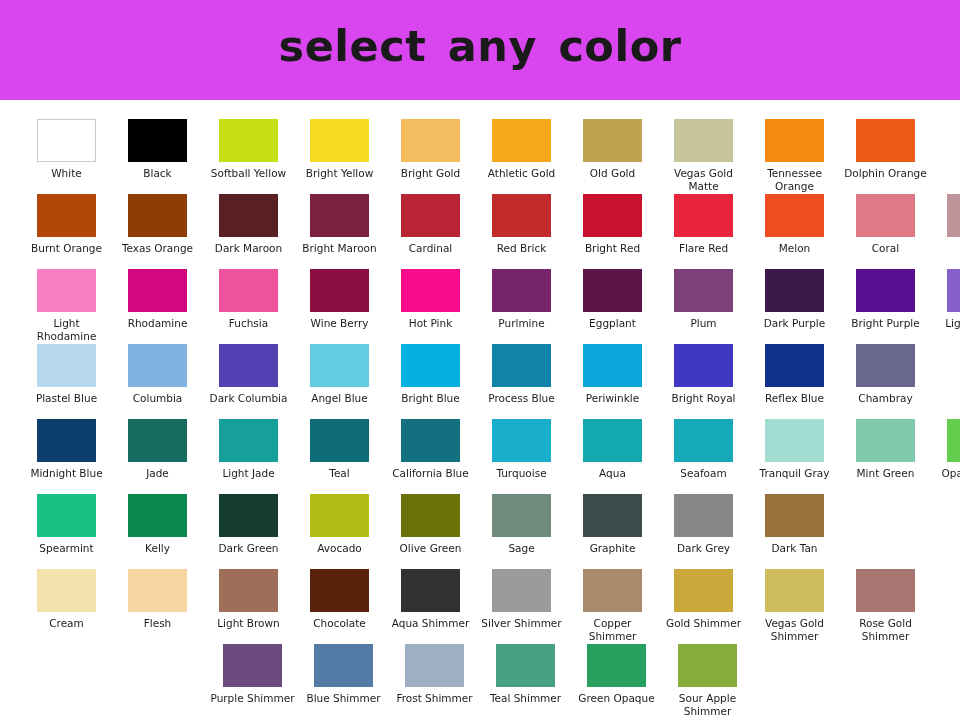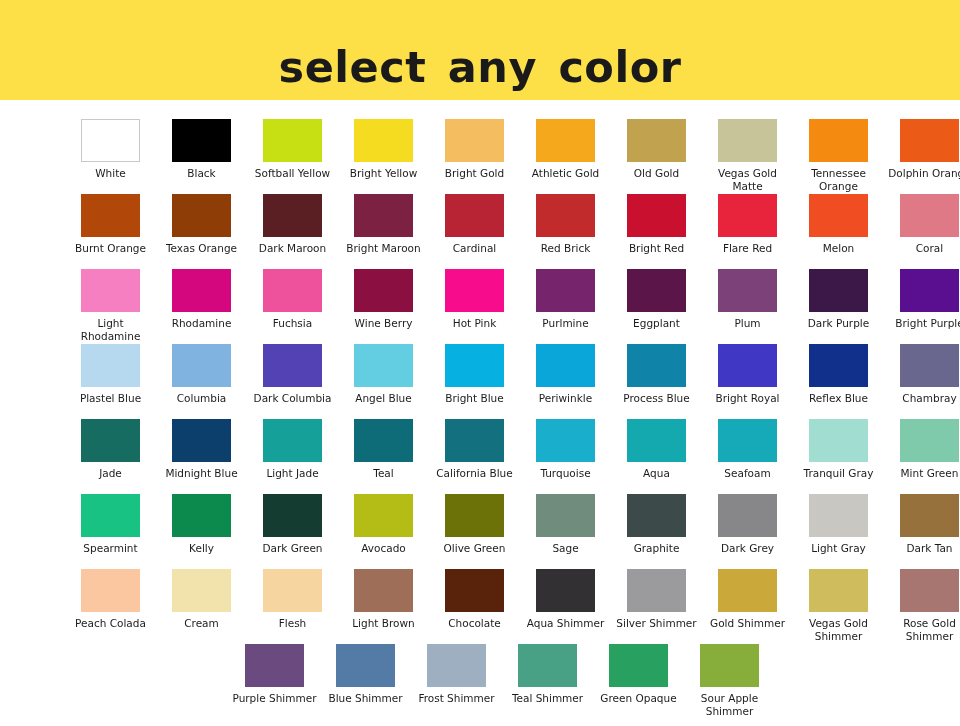--- a/index.html
+++ b/index.html
@@ -8,39 +8,38 @@
   }
   body {
     width: 960px;
     height: 726px;
     background: #ffffff;
     font-family: "Liberation Sans", sans-serif;
     overflow: hidden;
   }
   #header {
     height: 100px;
-    background: #fde047;
+    background: #d946ef;
     display: flex;
-    align-items: flex-end;
+    align-items: center;
     justify-content: center;
     box-sizing: border-box;
   }
   #page-title {
     font-family: "DejaVu Sans", sans-serif;
     font-size: 43px;
     font-weight: bold;
     color: #1a1a1a;
     letter-spacing: 0.5px;
     word-spacing: 6px;
     margin: 0;
     padding-bottom: 8px;
   }
   #palette {
     padding-top: 19px;
-    margin-left: 44px;
   }
   .swatch-row {
     display: flex;
     justify-content: flex-start;
     padding-left: 21px;
     height: 75px;
   }
   .swatch-row.centered {
     justify-content: center;
     padding-left: 0;
@@ -227,50 +226,50 @@
       </div>
       <div class="swatch-cell">
         <div class="swatch-chip" style="background: rgb(99, 205, 226);"></div>
         <div class="swatch-label">Angel Blue</div>
       </div>
       <div class="swatch-cell">
         <div class="swatch-chip" style="background: rgb(6, 176, 224);"></div>
         <div class="swatch-label">Bright Blue</div>
       </div>
       <div class="swatch-cell">
+        <div class="swatch-chip" style="background: rgb(16, 131, 168);"></div>
+        <div class="swatch-label">Process Blue</div>
+      </div>
+      <div class="swatch-cell">
         <div class="swatch-chip" style="background: rgb(10, 165, 217);"></div>
         <div class="swatch-label">Periwinkle</div>
       </div>
       <div class="swatch-cell">
-        <div class="swatch-chip" style="background: rgb(16, 131, 168);"></div>
-        <div class="swatch-label">Process Blue</div>
-      </div>
-      <div class="swatch-cell">
         <div class="swatch-chip" style="background: rgb(64, 55, 196);"></div>
         <div class="swatch-label">Bright Royal</div>
       </div>
       <div class="swatch-cell">
         <div class="swatch-chip" style="background: rgb(16, 48, 140);"></div>
         <div class="swatch-label">Reflex Blue</div>
       </div>
       <div class="swatch-cell">
         <div class="swatch-chip" style="background: rgb(106, 103, 142);"></div>
         <div class="swatch-label">Chambray</div>
       </div>
     </div>
     <div class="swatch-row">
       <div class="swatch-cell">
+        <div class="swatch-chip" style="background: rgb(12, 63, 107);"></div>
+        <div class="swatch-label">Midnight Blue</div>
+      </div>
+      <div class="swatch-cell">
         <div class="swatch-chip" style="background: rgb(23, 108, 98);"></div>
         <div class="swatch-label">Jade</div>
       </div>
       <div class="swatch-cell">
-        <div class="swatch-chip" style="background: rgb(12, 63, 107);"></div>
-        <div class="swatch-label">Midnight Blue</div>
-      </div>
-      <div class="swatch-cell">
         <div class="swatch-chip" style="background: rgb(21, 161, 153);"></div>
         <div class="swatch-label">Light Jade</div>
       </div>
       <div class="swatch-cell">
         <div class="swatch-chip" style="background: rgb(14, 107, 120);"></div>
         <div class="swatch-label">Teal</div>
       </div>
       <div class="swatch-cell">
         <div class="swatch-chip" style="background: rgb(19, 112, 127);"></div>
         <div class="swatch-label">California Blue</div>
@@ -327,34 +326,26 @@
       </div>
       <div class="swatch-cell">
         <div class="swatch-chip" style="background: rgb(60, 74, 73);"></div>
         <div class="swatch-label">Graphite</div>
       </div>
       <div class="swatch-cell">
         <div class="swatch-chip" style="background: rgb(135, 135, 138);"></div>
         <div class="swatch-label">Dark Grey</div>
       </div>
       <div class="swatch-cell">
-        <div class="swatch-chip" style="background: rgb(201, 199, 194);"></div>
-        <div class="swatch-label">Light Gray</div>
-      </div>
-      <div class="swatch-cell">
         <div class="swatch-chip" style="background: rgb(150, 113, 60);"></div>
         <div class="swatch-label">Dark Tan</div>
       </div>
     </div>
     <div class="swatch-row">
       <div class="swatch-cell">
-        <div class="swatch-chip" style="background: rgb(250, 199, 160);"></div>
-        <div class="swatch-label">Peach Colada</div>
-      </div>
-      <div class="swatch-cell">
         <div class="swatch-chip" style="background: rgb(242, 227, 173);"></div>
         <div class="swatch-label">Cream</div>
       </div>
       <div class="swatch-cell">
         <div class="swatch-chip" style="background: rgb(247, 213, 160);"></div>
         <div class="swatch-label">Flesh</div>
       </div>
       <div class="swatch-cell">
         <div class="swatch-chip" style="background: rgb(158, 110, 88);"></div>
         <div class="swatch-label">Light Brown</div>
@@ -363,20 +354,24 @@
         <div class="swatch-chip" style="background: rgb(89, 35, 11);"></div>
         <div class="swatch-label">Chocolate</div>
       </div>
       <div class="swatch-cell">
         <div class="swatch-chip" style="background: rgb(50, 48, 50);"></div>
         <div class="swatch-label">Aqua Shimmer</div>
       </div>
       <div class="swatch-cell">
         <div class="swatch-chip" style="background: rgb(155, 155, 157);"></div>
         <div class="swatch-label">Silver Shimmer</div>
+      </div>
+      <div class="swatch-cell">
+        <div class="swatch-chip" style="background: rgb(169, 138, 107);"></div>
+        <div class="swatch-label">Copper Shimmer</div>
       </div>
       <div class="swatch-cell">
         <div class="swatch-chip" style="background: rgb(203, 168, 58);"></div>
         <div class="swatch-label">Gold Shimmer</div>
       </div>
       <div class="swatch-cell">
         <div class="swatch-chip" style="background: rgb(207, 188, 92);"></div>
         <div class="swatch-label">Vegas Gold Shimmer</div>
       </div>
       <div class="swatch-cell">

